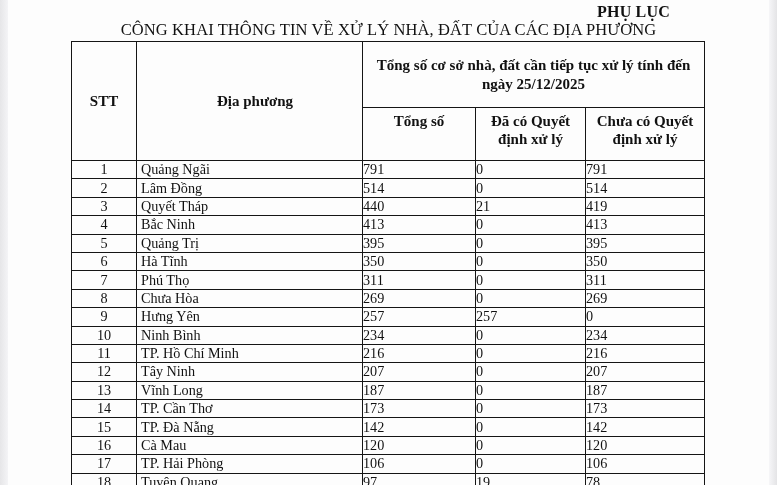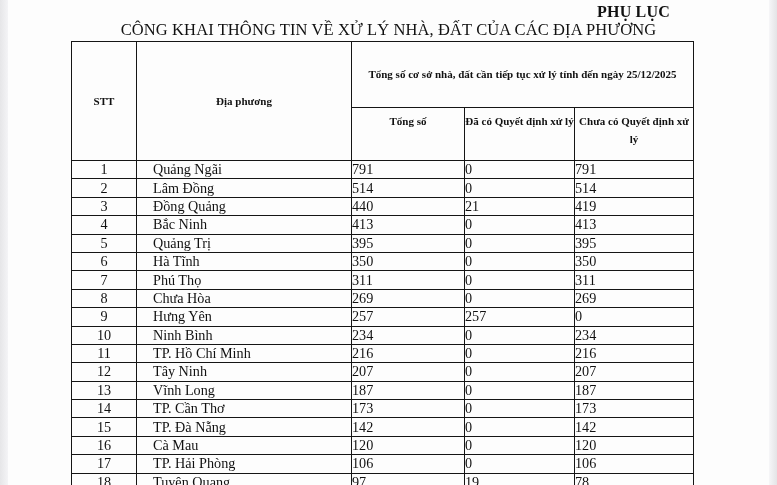--- a/index.html
+++ b/index.html
@@ -31,31 +31,31 @@
   }
   table {
     position: absolute; left: 71px; top: 41px;
     border-collapse: collapse;
     font-size: 14px;
   }
   td, th {
     border: 1.4px solid #151515;
     padding: 0;
   }
-  th { font-weight: bold; font-size: 11px; vertical-align: middle; }
+  th { font-weight: bold; font-size: 15px; vertical-align: middle; }
   .h-stt { width: 64px; }
-  .h-dp { width: 214px; }
+  .h-dp { width: 214px; padding-left: 11px; }
   .h-group { height: 65px; line-height: 19px; text-align: center; padding: 0 3px; }
   .h-sub { height: 48px; vertical-align: top; line-height: 18px; padding-top: 4px; }
   .c-tong { width: 112px; }
   .c-da { width: 109px; font-family: Liberation Serif, serif; }
   .c-chua { width: 118px; }
   tbody td { height: 17.4px; line-height: 17px; font-size: 14.2px; }
   td.stt { text-align: center; }
-  td.name { text-align: left; padding-left: 16px; }
+  td.name { text-align: left; padding-left: 4px; }
   td.num { text-align: left; padding-right: 2px; }
 </style>
 </head>
 <body>
 
 <div class="edge-left"></div>
 <div class="page"></div>
 <div class="edge-right"></div>
 
 <div class="title1">PHỤ LỤC</div>
@@ -84,21 +84,21 @@
       </tr>
       <tr>
         <td class="stt">2</td>
         <td class="name">Lâm Đồng</td>
         <td class="num">514</td>
         <td class="num">0</td>
         <td class="num">514</td>
       </tr>
       <tr>
         <td class="stt">3</td>
-        <td class="name">Đồng Quảng</td>
+        <td class="name">Quyết Tháp</td>
         <td class="num">440</td>
         <td class="num">21</td>
         <td class="num">419</td>
       </tr>
       <tr>
         <td class="stt">4</td>
         <td class="name">Bắc Ninh</td>
         <td class="num">413</td>
         <td class="num">0</td>
         <td class="num">413</td>

